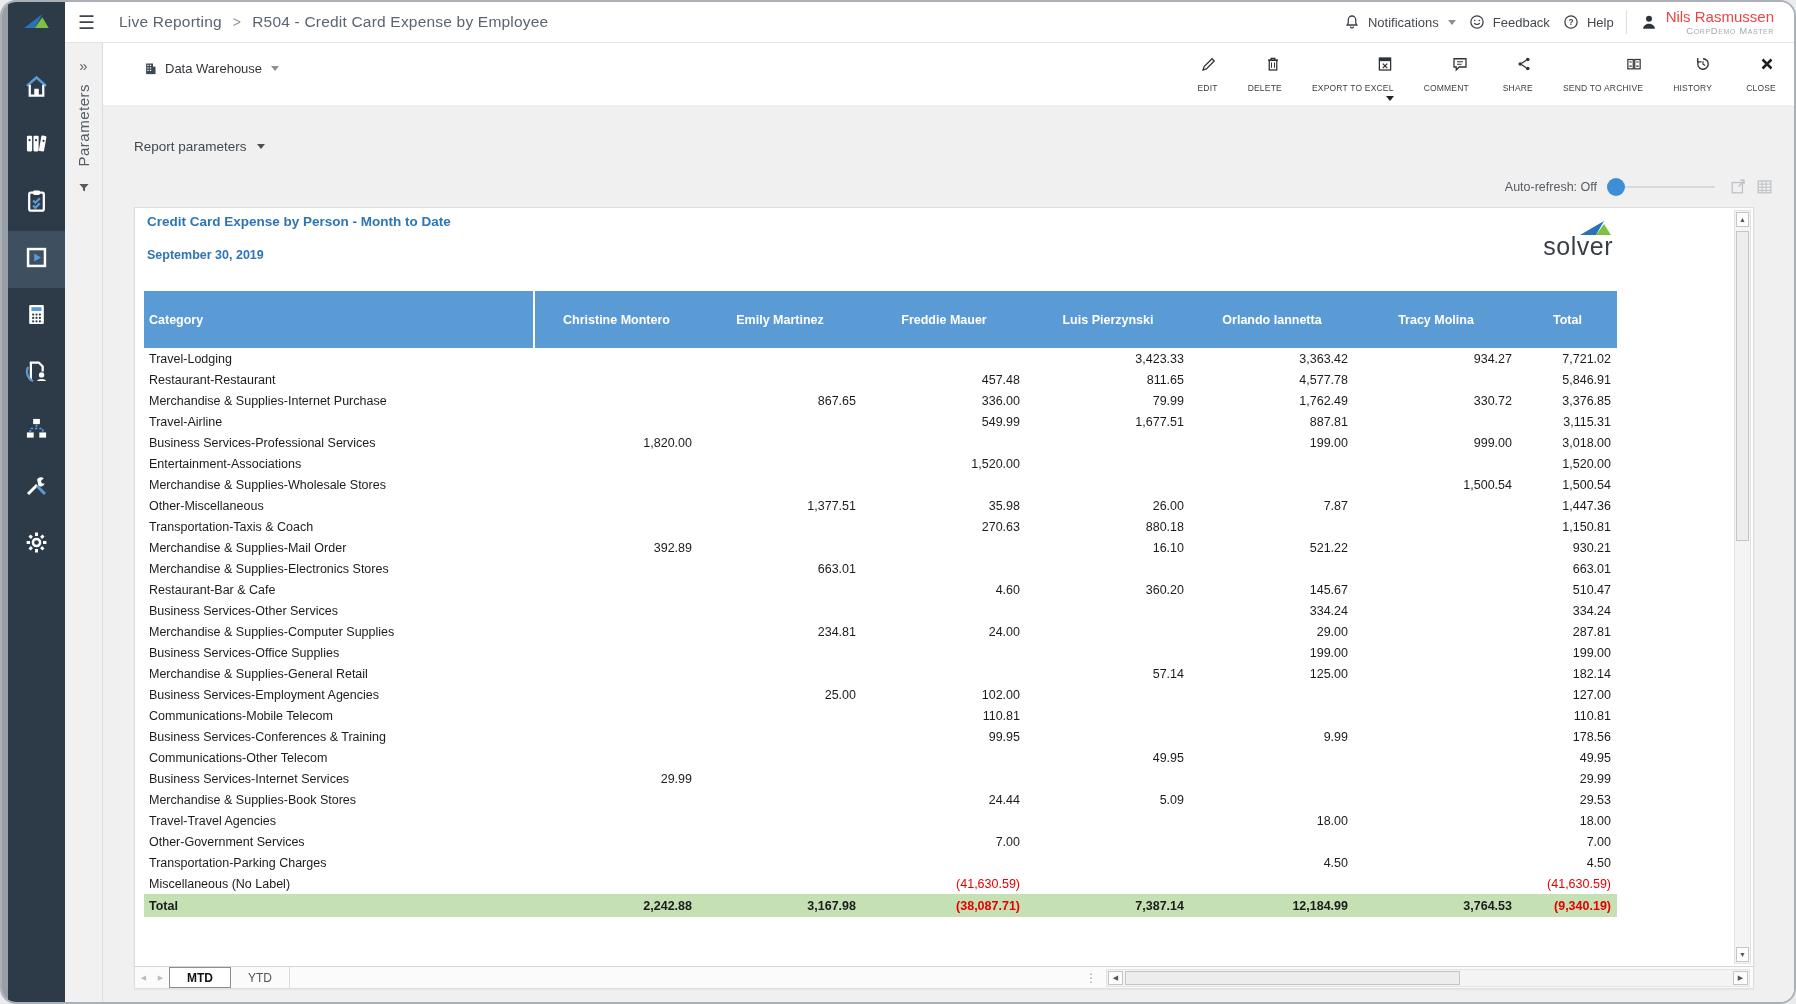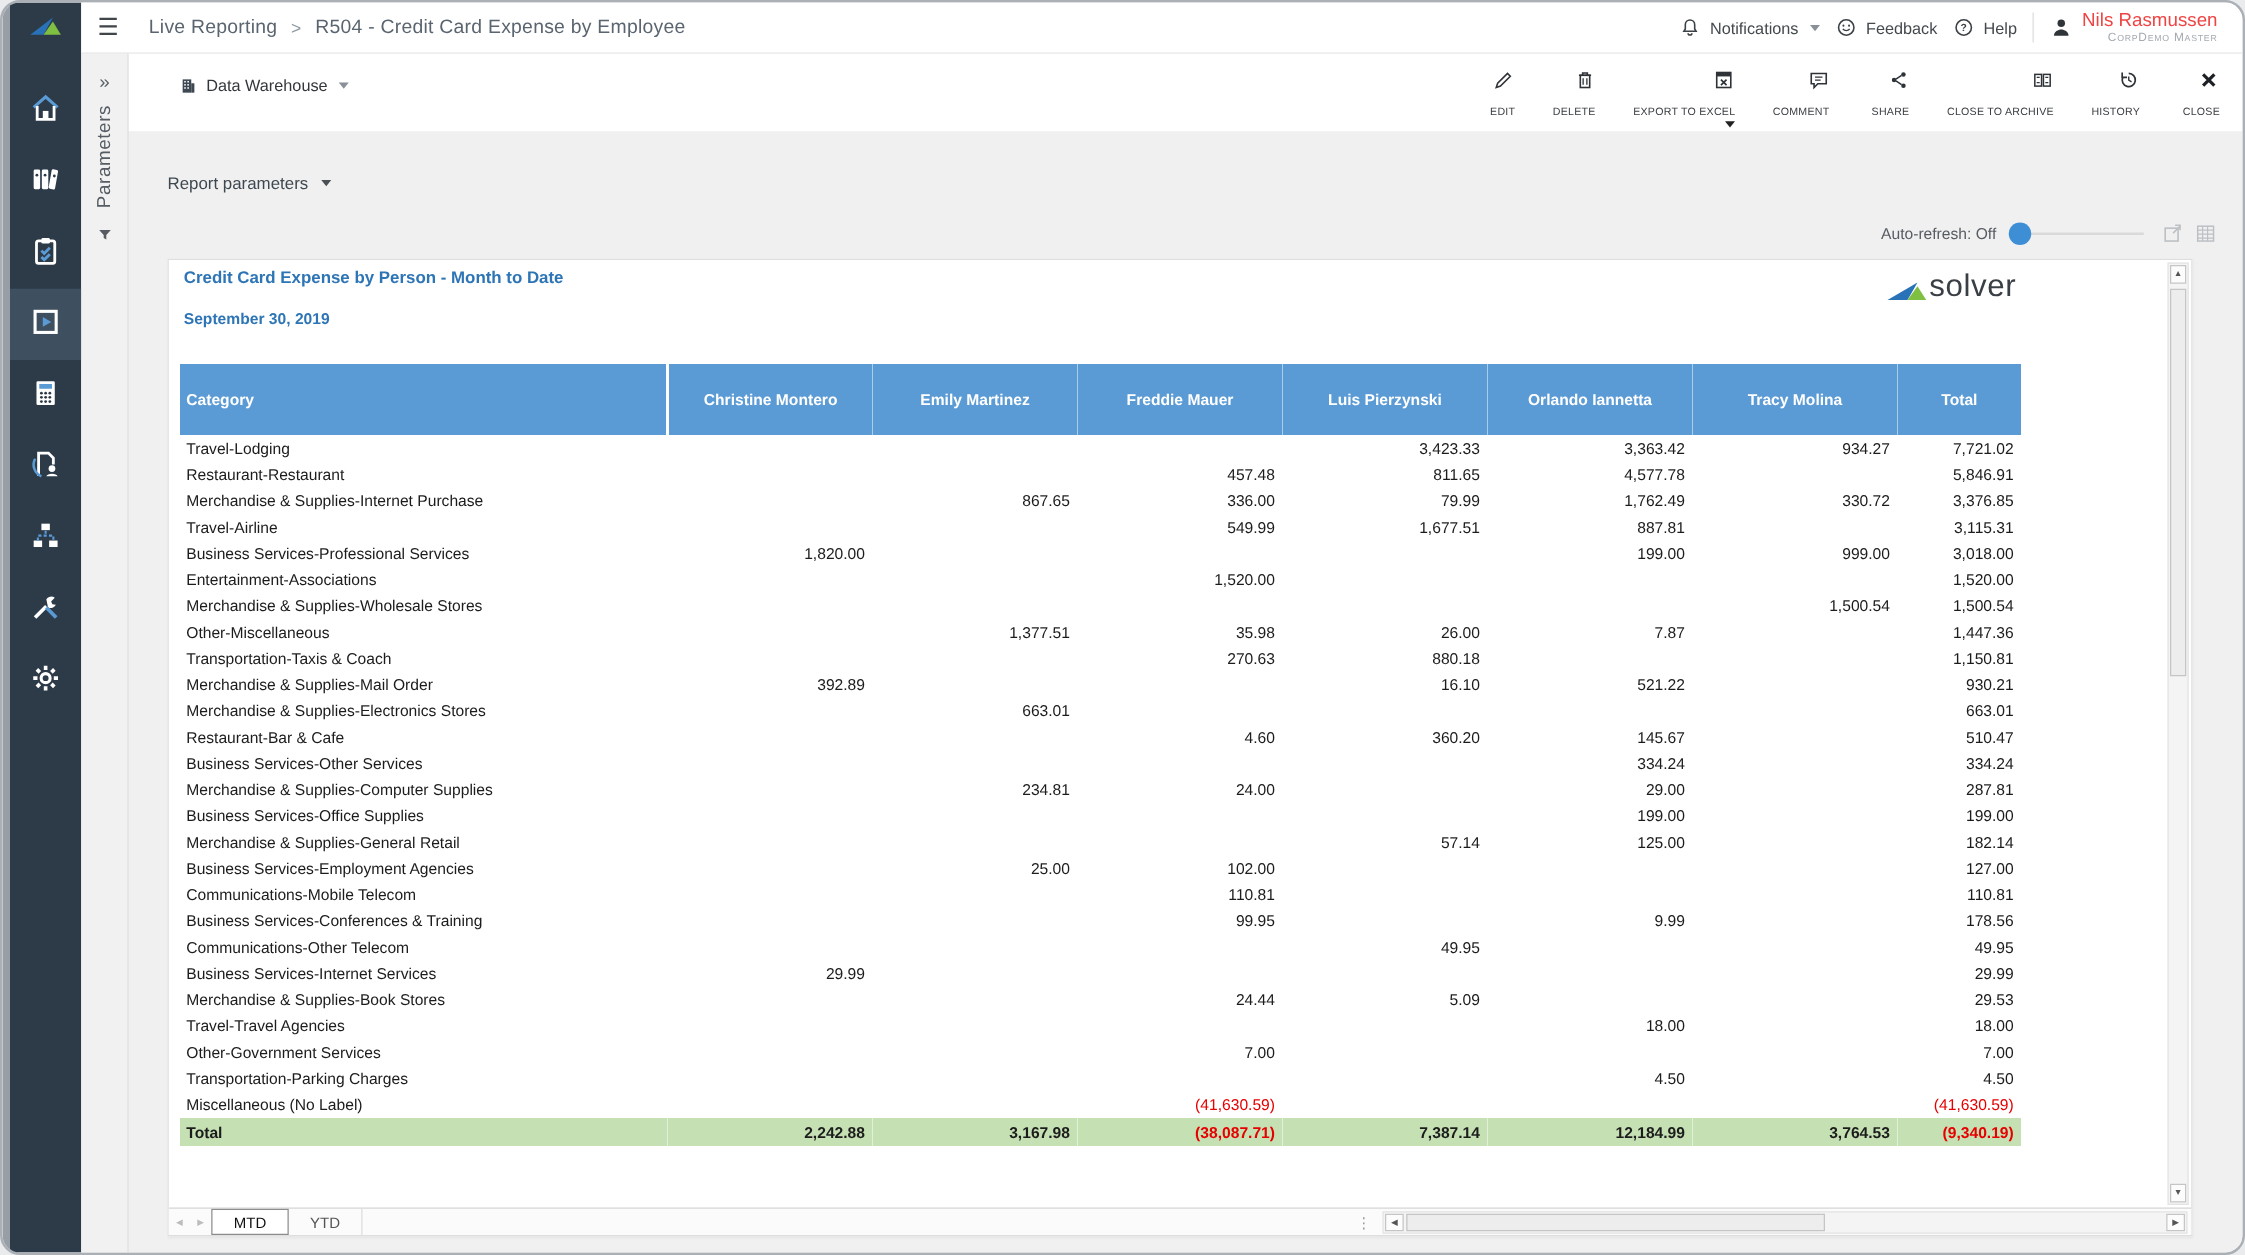--- a/index.html
+++ b/index.html
@@ -55,40 +55,40 @@
   .ar-label{font-size:12.5px;color:#565c62}
   .slider{position:relative;width:108px;height:18px}
   .ar-track{position:absolute;left:8px;right:0;top:8px;height:2px;background:#d9d9d9}
   .ar-knob{position:absolute;left:0;top:0;width:18px;height:18px;border-radius:50%;background:var(--accent);cursor:pointer}
   .ar-icons{display:flex;gap:7px;margin-left:4px}
   .ar-icons svg{width:19px;height:19px;cursor:pointer}
   
   .card{position:absolute;left:31px;top:102px;width:1620px;height:782px;background:#fff;border:1px solid #dedede;box-shadow:0 1px 2px rgba(0,0,0,.05)}
   .rtitle{position:absolute;left:12px;top:6px;font-weight:bold;font-size:13.5px;color:var(--title)}
   .rdate{position:absolute;left:12px;top:40px;font-weight:bold;font-size:12.5px;color:var(--title)}
-  .slogo{position:absolute;right:140px;top:12px;display:flex;flex-direction:row;align-items:flex-end;line-height:1}
+  .slogo{position:absolute;right:140px;top:12px;display:flex;flex-direction:column;align-items:flex-end;line-height:1}
   .slogo svg{width:44px;height:17px;margin-right:1px}
   .slogo .stext{font-size:25px;color:#3a3f45;letter-spacing:.5px;margin-top:-3px}
   table{position:absolute;left:9px;top:83px;width:1473px;border-collapse:collapse;table-layout:fixed;font-size:12.5px;color:#1c1c1c}
   thead th{background:var(--hdr);color:#fff;font-weight:bold;height:57px;vertical-align:middle;text-align:center;padding:0 4px;overflow:hidden;white-space:nowrap}
   thead th.cat{text-align:left;padding-left:5px;border-right:2px solid #fff}
   tbody td{height:21px;padding:0 6px 0 0;text-align:right;white-space:nowrap;overflow:hidden}
   tbody td.cat{text-align:left;padding:0 0 0 5px}
   tr.total td{background:var(--total);font-weight:bold;height:23px}
   .neg{color:var(--neg)}
   
   .vscroll{position:absolute;top:2px;right:2px;bottom:24px;width:17px;background:#f4f4f4;border:1px solid #e3e3e3}
   .sbtn{position:absolute;left:1px;width:13px;height:15px;background:#fcfcfc;border:1px solid #c5c5c5;color:#555;font-size:7px;display:flex;align-items:center;justify-content:center;cursor:pointer}
   .sbtn.up{top:1px}.sbtn.down{bottom:1px}
   .vthumb{position:absolute;left:1px;top:20px;width:13px;height:310px;background:#ededed;border:1px solid #c5c5c5;cursor:grab}
   .bstrip{position:absolute;left:0;right:0;bottom:0;height:22px;background:#fbfbfb;border-top:1px solid #d6d6d6;display:flex;align-items:stretch}
   .tnav{width:17px;display:flex;align-items:center;justify-content:center;font-size:7px;color:#bcbcbc;cursor:pointer}
   .tabs{display:flex;align-items:stretch}
   .tab{padding:0 17px;display:flex;align-items:center;font-size:12px;cursor:pointer}
-  .tab.active{font-weight:normal;color:#111;background:#fff;border:1px solid #8d8d8d}
+  .tab.active{font-weight:bold;color:#111;background:#fff;border:1px solid #8d8d8d}
   .tab.inactive{color:#555;border-right:1px solid #ddd}
   .splitter{position:absolute;left:950px;top:0;bottom:0;display:flex;align-items:center;color:#9b9b9b;font-size:12px;cursor:col-resize}
   .hscroll{position:absolute;left:971px;right:3px;top:2px;height:18px;background:#f4f4f4;border:1px solid #e3e3e3}
   .hbtn{position:absolute;top:1px;width:15px;height:14px;background:#fcfcfc;border:1px solid #c5c5c5;color:#555;font-size:7px;display:flex;align-items:center;justify-content:center;cursor:pointer}
   .hbtn.left{left:1px}.hbtn.right{right:1px}
   .hthumb{position:absolute;left:18px;top:1px;width:335px;height:14px;background:#ededed;border:1px solid #c5c5c5;cursor:grab}
 </style>
 </head>
 <body>
 
@@ -301,21 +301,21 @@
                   </svg></span>
                 <span class="albl">SHARE</span>
               </div>
               <div class="action">
                 <span><svg viewBox="0 0 24 24">
                     <rect x="3.8" y="6" width="7.2" height="12.5" fill="none" stroke="#2e3338" stroke-width="1.6"></rect>
                     <rect x="13" y="6" width="7.2" height="12.5" fill="none" stroke="#2e3338" stroke-width="1.6"></rect>
                     <path d="M5.8 9.2h3.2M15 9.2h3.2" stroke="#2e3338" stroke-width="1.4"></path>
                     <path d="M5.8 14.8h3.2M15 14.8h3.2" stroke="#2e3338" stroke-width="1.4"></path>
                   </svg></span>
-                <span class="albl">CLOSE TO ARCHIVE</span>
+                <span class="albl">SEND TO ARCHIVE</span>
               </div>
               <div class="action">
                 <span><svg viewBox="0 0 24 24">
                     <path d="M12 5a7 7 0 1 1-6.4 4.2" fill="none" stroke="#2e3338" stroke-width="1.8"></path>
                     <path d="M5 4v5.2h5.2" fill="none" stroke="#2e3338" stroke-width="1.8"></path>
                     <path d="M12 8.2v4l3 1.8" fill="none" stroke="#2e3338" stroke-width="1.5"></path>
                   </svg></span>
                 <span class="albl">HISTORY</span>
               </div>
               <div class="action">

